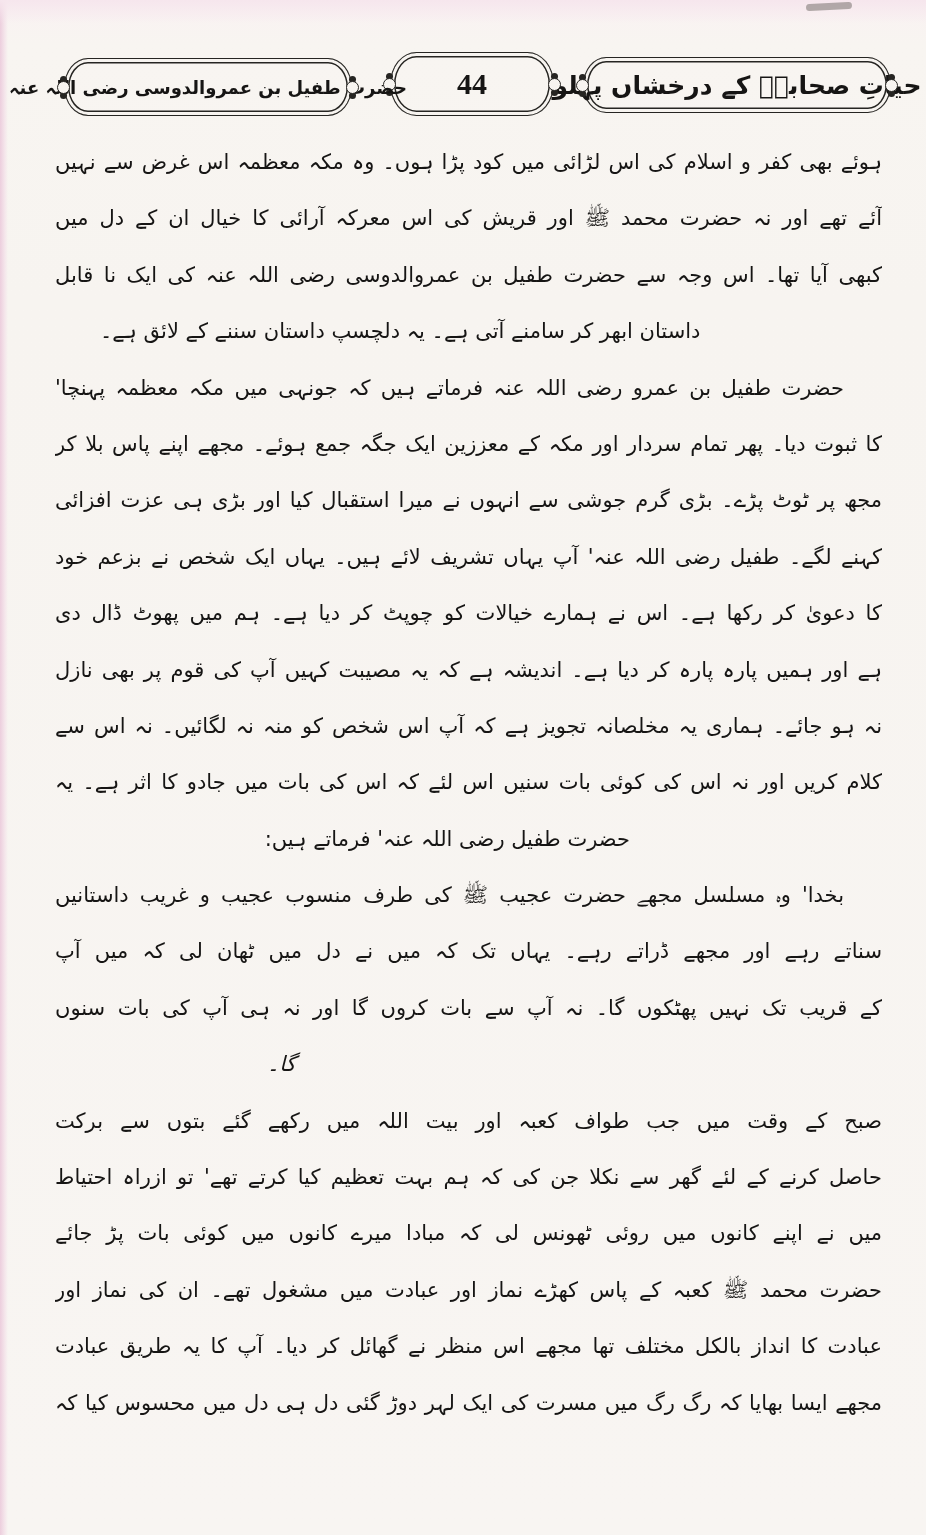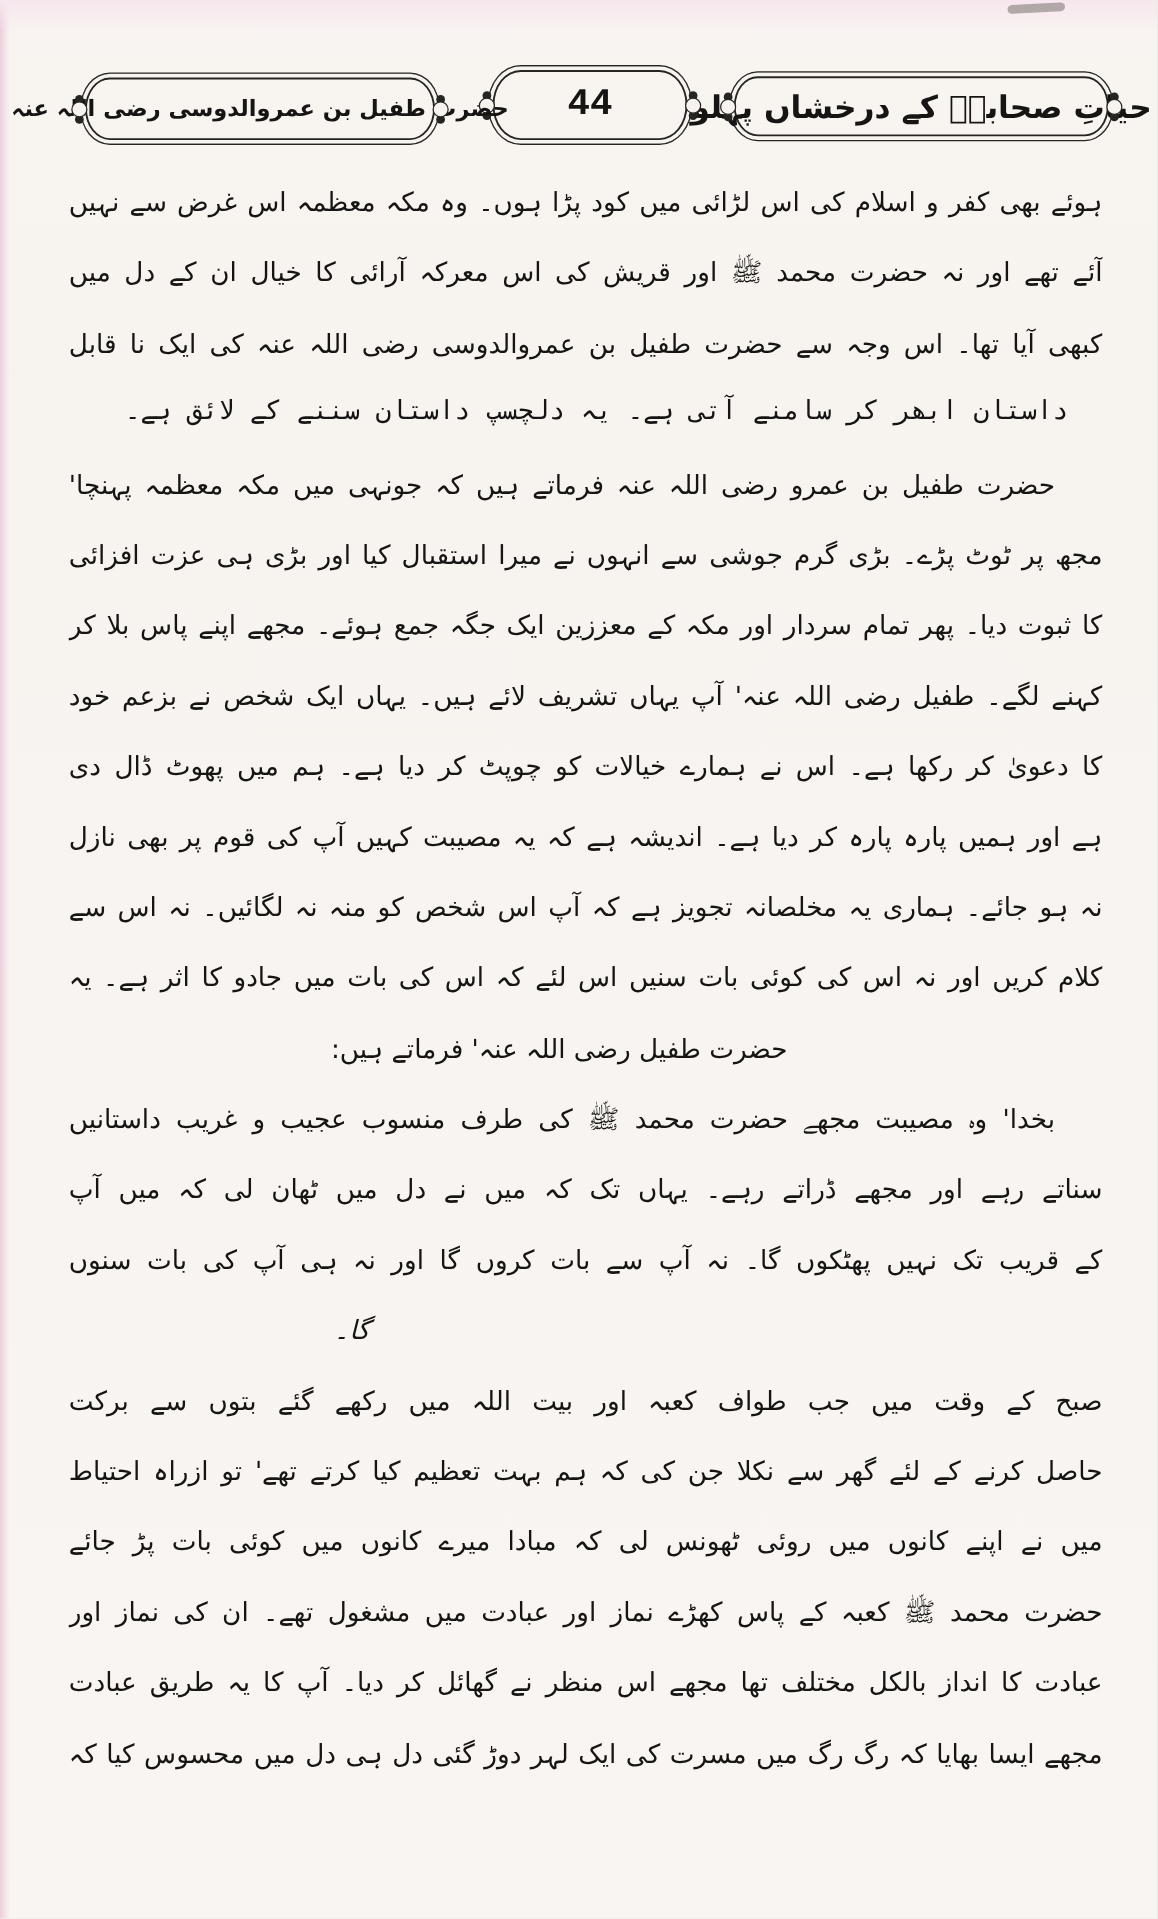--- a/index.html
+++ b/index.html
@@ -33,33 +33,33 @@
     border:1.5px solid #262522;border-radius:50%;background:#f7f4f0;
     box-shadow:0 -8px 0 -3px #262522, 0 8px 0 -3px #262522;
   }
   .cart::before{right:-8px;}
   .cart::after{left:-8px;}
   .cart-right{left:583px;top:57px;width:306px;height:54px;}
   .cart-center{left:390px;top:52px;width:162px;height:62px;}
   .cart-left{left:64px;top:58px;width:286px;height:56px;}
   .cart .t{font-size:25px;font-weight:bold;direction:rtl;white-space:nowrap;letter-spacing:0;}
   .cart-left .t{font-size:18px;}
-  .cart-center .n{font-family:Liberation Mono, monospace;font-size:30px;font-weight:bold;}
+  .cart-center .n{font-family:Liberation Serif, serif;font-size:30px;font-weight:bold;}
   
   .body{position:absolute;left:55px;top:134px;width:827px;}
   .line{
     height:56.4px;line-height:56.4px;
     direction:rtl;
     font-size:21px;
     text-align:justify;text-align-last:justify;
     overflow:hidden;
     white-space:normal;
   }
   .l-first{padding-right:38px;}
-  .l-endleft-a{text-align:center;text-align-last:left;padding-left:45px;font-family:Liberation Mono, monospace;}
+  .l-endleft-a{text-align:center;text-align-last:left;padding-left:45px;}
   .l-endleft-b{text-align:left;text-align-last:left;padding-left:4px;}
   .l-intro{text-align:center;text-align-last:right;padding-right:252px;}
   .l-ga{text-align:left;text-align-last:left;padding-left:212px;font-style:italic;}
 </style>
 </head>
 <body>
 
 <div class="page">
 
   <div class="edge-left"></div>
@@ -75,29 +75,29 @@
   <div class="cart cart-left">
     <span class="t">حضرت طفیل بن عمروالدوسی رضی اللہ عنہ</span>
   </div>
 
   <div class="body">
     <div class="line">ہوئے بھی کفر و اسلام کی اس لڑائی میں کود پڑا ہوں۔ وہ مکہ معظمہ اس غرض سے نہیں</div>
     <div class="line">آئے تھے اور نہ حضرت محمد ﷺ اور قریش کی اس معرکہ آرائی کا خیال ان کے دل میں</div>
     <div class="line">کبھی آیا تھا۔ اس وجہ سے حضرت طفیل بن عمروالدوسی رضی اللہ عنہ کی ایک نا قابل فراموش</div>
     <div class="line l-endleft-a">داستان ابھر کر سامنے آتی ہے۔ یہ دلچسپ داستان سننے کے لائق ہے۔</div>
     <div class="line l-first">حضرت طفیل بن عمرو رضی اللہ عنہ فرماتے ہیں کہ جونہی میں مکہ معظمہ پہنچا' سرداران قریش</div>
+    <div class="line">کا ثبوت دیا۔ پھر تمام سردار اور مکہ کے معززین ایک جگہ جمع ہوئے۔ مجھے اپنے پاس بلا کر</div>
     <div class="line">مجھ پر ٹوٹ پڑے۔ بڑی گرم جوشی سے انہوں نے میرا استقبال کیا اور بڑی ہی عزت افزائی</div>
-    <div class="line">کا ثبوت دیا۔ پھر تمام سردار اور مکہ کے معززین ایک جگہ جمع ہوئے۔ مجھے اپنے پاس بلا کر</div>
     <div class="line">کہنے لگے۔ طفیل رضی اللہ عنہ' آپ یہاں تشریف لائے ہیں۔ یہاں ایک شخص نے بزعم خود نبوت</div>
     <div class="line">کا دعویٰ کر رکھا ہے۔ اس نے ہمارے خیالات کو چوپٹ کر دیا ہے۔ ہم میں پھوٹ ڈال دی</div>
     <div class="line">ہے اور ہمیں پارہ پارہ کر دیا ہے۔ اندیشہ ہے کہ یہ مصیبت کہیں آپ کی قوم پر بھی نازل</div>
     <div class="line">نہ ہو جائے۔ ہماری یہ مخلصانہ تجویز ہے کہ آپ اس شخص کو منہ نہ لگائیں۔ نہ اس سے</div>
     <div class="line">کلام کریں اور نہ اس کی کوئی بات سنیں اس لئے کہ اس کی بات میں جادو کا اثر ہے۔ یہ</div>
     <div class="line l-intro">حضرت طفیل رضی اللہ عنہ' فرماتے ہیں:</div>
-    <div class="line l-first">بخدا' وہ مصیبت مجھے حضرت محمد ﷺ کی طرف منسوب عجیب و غریب داستانیں</div>
+    <div class="line l-first">بخدا' وہ مسلسل مجھے حضرت عجیب ﷺ کی طرف منسوب عجیب و غریب داستانیں</div>
     <div class="line">سناتے رہے اور مجھے ڈراتے رہے۔ یہاں تک کہ میں نے دل میں ٹھان لی کہ میں آپ</div>
     <div class="line">کے قریب تک نہیں پھٹکوں گا۔ نہ آپ سے بات کروں گا اور نہ ہی آپ کی بات سنوں</div>
     <div class="line l-ga">گا۔</div>
     <div class="line">صبح کے وقت میں جب طواف کعبہ اور بیت اللہ میں رکھے گئے بتوں سے برکت</div>
     <div class="line">حاصل کرنے کے لئے گھر سے نکلا جن کی کہ ہم بہت تعظیم کیا کرتے تھے' تو ازراہ احتیاط</div>
     <div class="line">میں نے اپنے کانوں میں روئی ٹھونس لی کہ مبادا میرے کانوں میں کوئی بات پڑ جائے</div>
     <div class="line">حضرت محمد ﷺ کعبہ کے پاس کھڑے نماز اور عبادت میں مشغول تھے۔ ان کی نماز اور</div>
     <div class="line">عبادت کا انداز بالکل مختلف تھا مجھے اس منظر نے گھائل کر دیا۔ آپ کا یہ طریق عبادت</div>
     <div class="line">مجھے ایسا بھایا کہ رگ رگ میں مسرت کی ایک لہر دوڑ گئی دل ہی دل میں محسوس کیا کہ غیر</div>
   </div>

